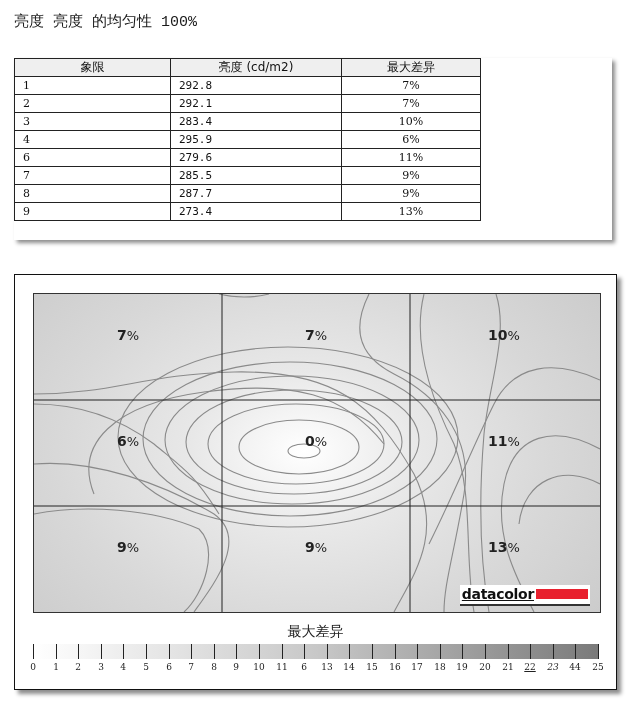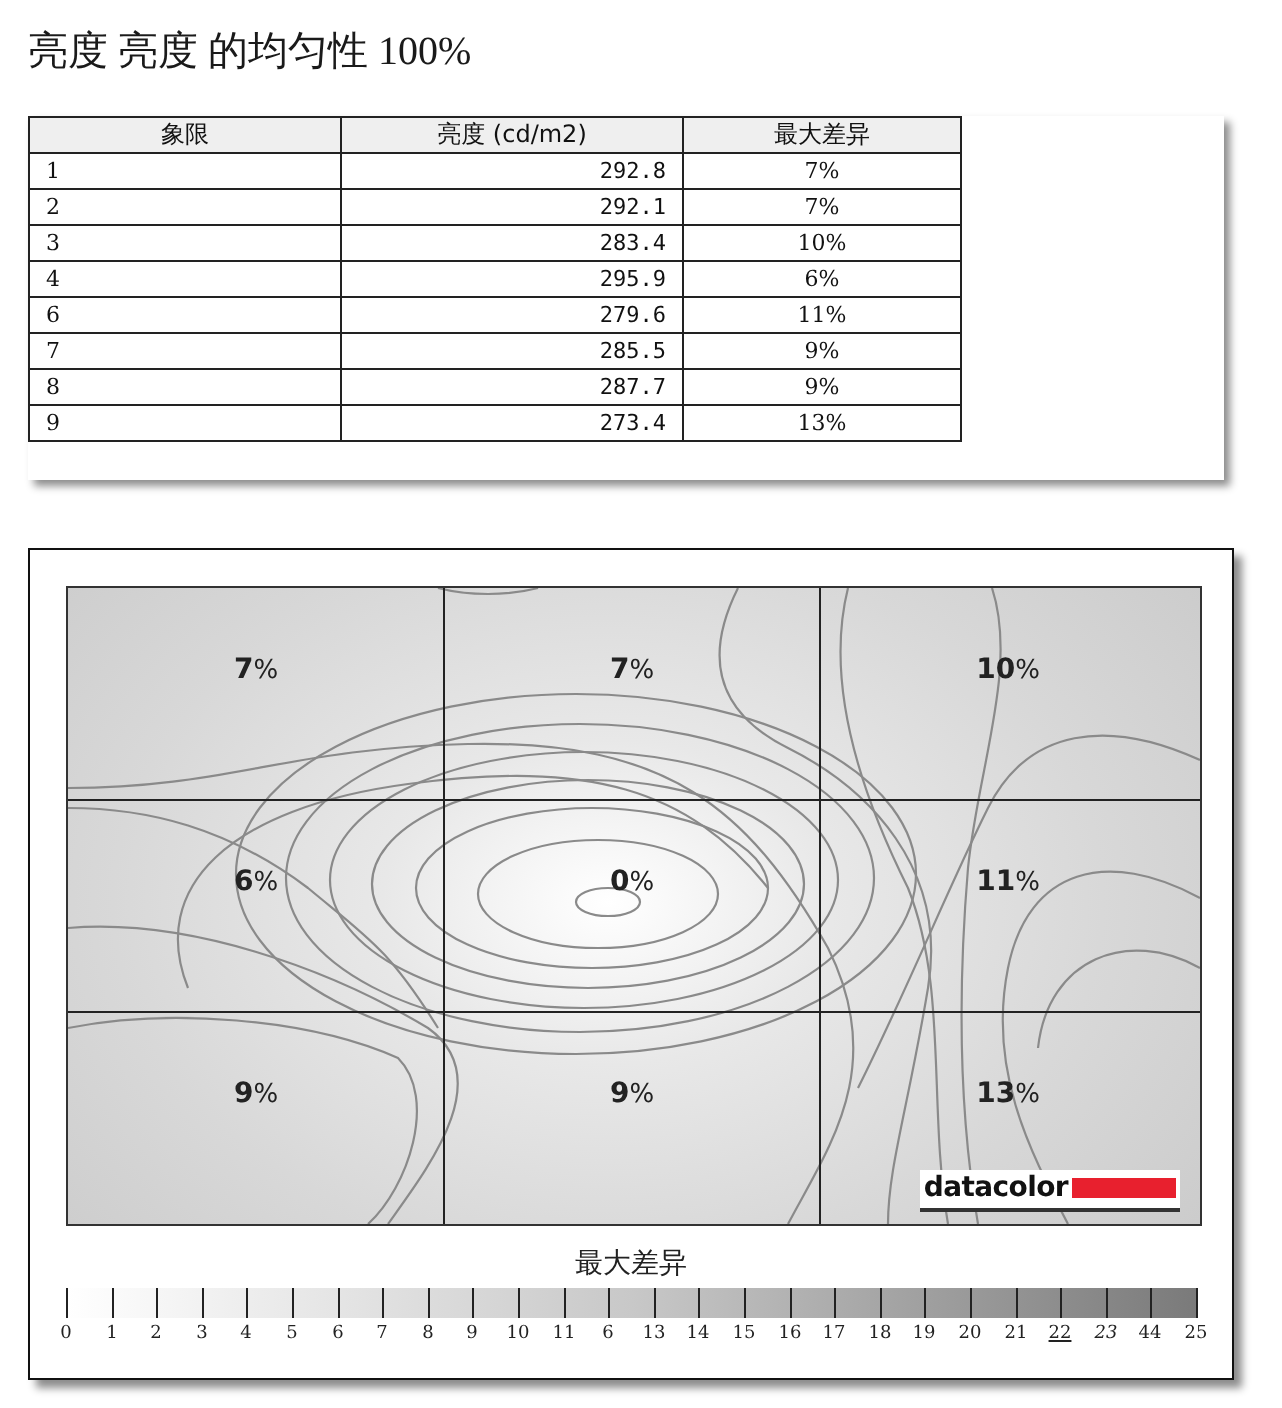--- a/index.html
+++ b/index.html
@@ -1,41 +1,41 @@
 <!DOCTYPE html>
 <html><head>
 <meta charset="utf-8">
 <style>
   html, body { margin: 0; padding: 0; background: #ffffff; }
   body { width: 641px; height: 704px; position: relative; overflow: hidden;
          font-family: "DejaVu Sans", sans-serif; color: #111; }
-  .page-title { position: absolute; left: 14px; top: 12px; font-size: 20px; color: #1a1a1a;
-                font-family: Liberation Serif, serif; letter-spacing: 0px; }
+  .page-title { position: absolute; left: 14px; top: 12px; font-size: 15px; color: #1a1a1a;
+                font-family: Liberation Mono, monospace; letter-spacing: 0px; }
 
   .table-card { position: absolute; left: 14px; top: 58px; width: 598px; height: 182px;
                 background: #fff; box-shadow: 3px 3px 4px rgba(0,0,0,0.45); }
   table.data { position: absolute; left: 0; top: 0; border-collapse: collapse;
                font-family: "DejaVu Serif", serif; font-size: 11px; }
   table.data td, table.data th { border: 1px solid #222; height: 17px; padding: 0 8px; line-height: 17px; }
   table.data th { background: #efefef; font-weight: normal; font-family: "DejaVu Sans", sans-serif; font-size: 12px; text-align: center; }
   table.data td.c1 { width: 139px; text-align: left; }
-  table.data td.c2 { width: 154px; text-align: right; font-family: "DejaVu Sans Mono", monospace; }
+  table.data td.c2 { width: 154px; text-align: left; font-family: "DejaVu Sans Mono", monospace; }
   table.data td.c3 { width: 122px; text-align: center; }
 
   .chart-card { position: absolute; left: 14px; top: 274px; width: 601px; height: 414px;
                 border: 1px solid #111; background: #fff; box-shadow: 4px 4px 4px rgba(0,0,0,0.45); }
   .plot { position: absolute; left: 18px; top: 18px; width: 566px; height: 318px; border: 1px solid #333;
           overflow: hidden; }
   .plot svg { position: absolute; left: 0; top: 0; }
   .cell-label { position: absolute; font-family: "DejaVu Sans", sans-serif; font-weight: bold; font-size: 14px;
                 color: #222; transform: translate(-50%, -50%); white-space: nowrap; }
   .cell-label .pct { font-weight: normal; font-size: 13px; }
 
   .logo { position: absolute; right: 10px; bottom: 6px; background: #fff; padding: 1px 2px 2px 2px;
-          display: flex; align-items: center; border-bottom: 2px solid #333; }
+          display: flex; align-items: center; border-bottom: 2px solid #333; text-decoration: underline; }
   .logo-text { font-family: "DejaVu Sans", sans-serif; font-weight: bold; font-size: 14px; color: #111; letter-spacing: -0.3px; }
   .logo-bar { width: 52px; height: 10px; background: #e8202e; margin-left: 2px; }
 
   .legend-title { position: absolute; left: 0; width: 601px; top: 348px; text-align: center;
                   font-size: 14px; color: #222; }
   .legend-bar { position: absolute; left: 18px; top: 369px; width: 566px; height: 15px; }
   .legend-ticks { position: absolute; left: 18px; top: 369px; width: 566px; height: 15px; }
   .legend-tick { position: absolute; top: 0; width: 1px; height: 15px; background: #222; }
   .legend-labels { position: absolute; left: 18px; top: 387px; width: 566px; height: 12px; }
   .legend-label { position: absolute; transform: translateX(-50%); font-family: "DejaVu Serif", serif;

